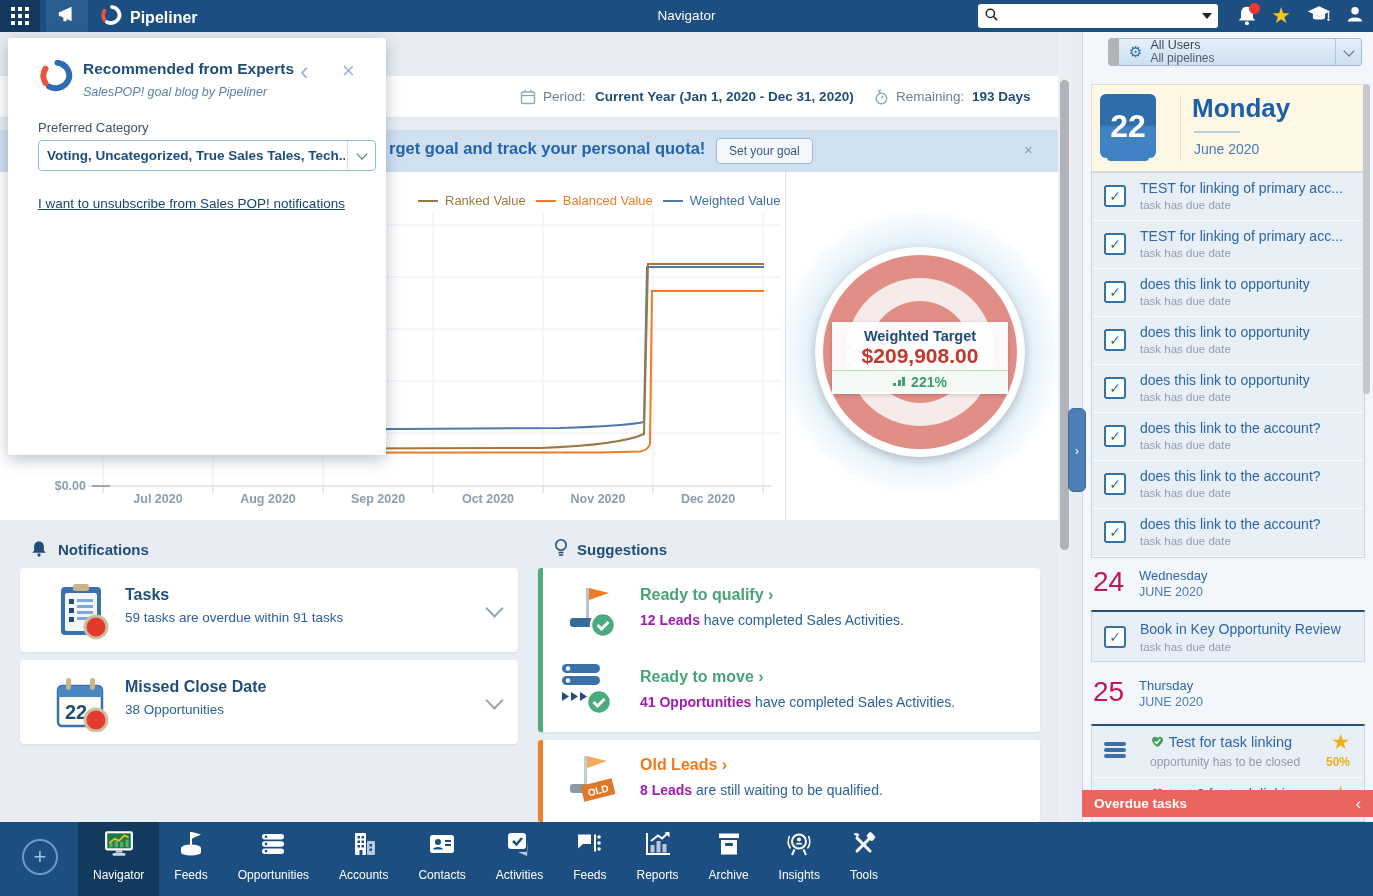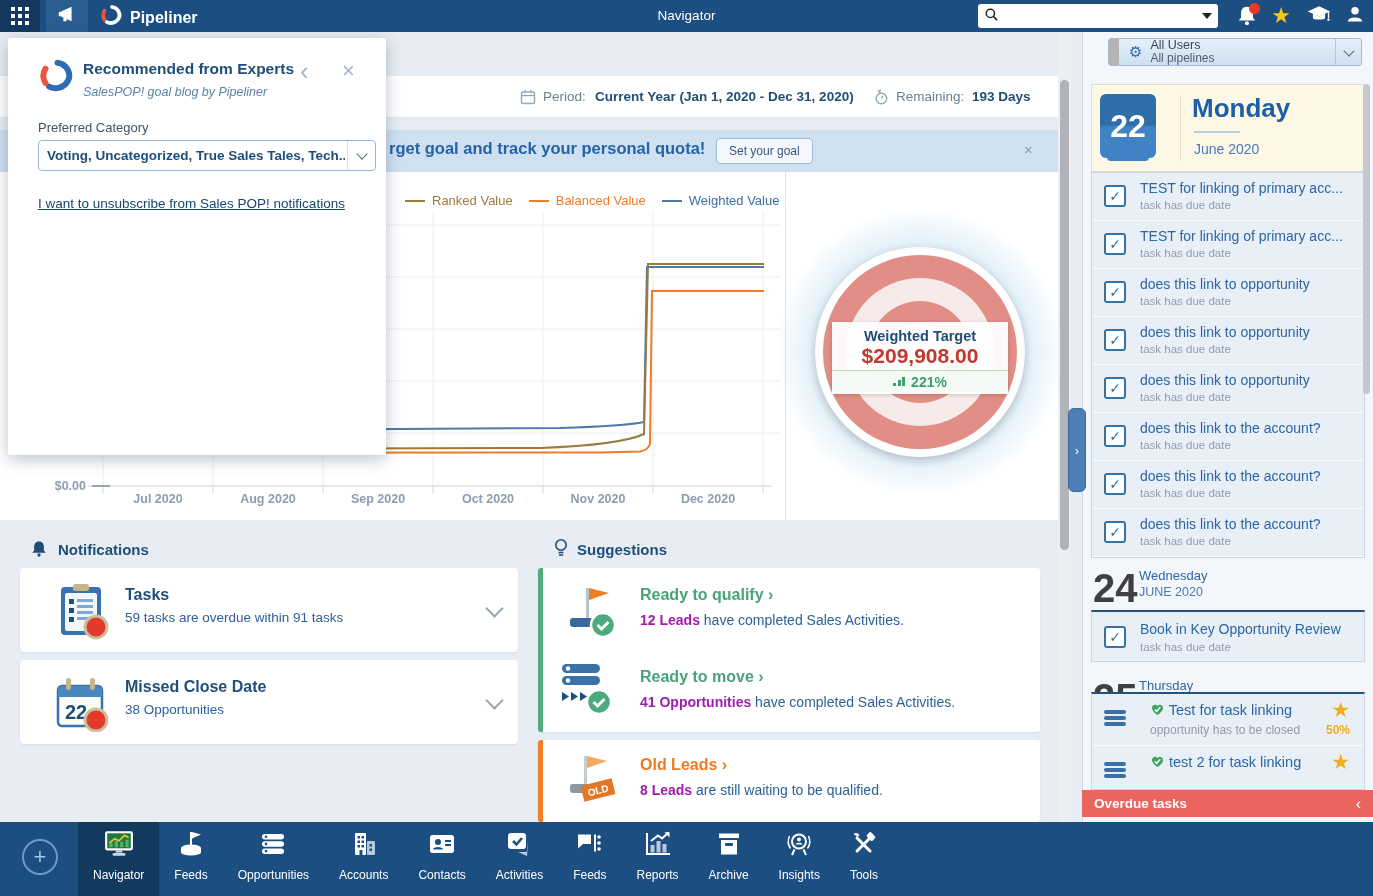--- a/index.html
+++ b/index.html
@@ -41,21 +41,21 @@
 
   
   .banner{left:0;top:130px;width:1058px;height:42px;background:#cfe0f1}
   .banner-msg{left:389px;top:10px;color:#2563a8;font-size:16.5px;font-weight:bold}
   .goal-btn{left:716px;top:8px;height:26px;padding:0 12px;background:#f4f8fc;border:1px solid #9db9d6;border-radius:4px;
             color:#33597f;font-size:12px;line-height:24px}
   .banner-x{left:1024px;top:11px;color:#8d9bab;font-size:15px}
 
   
   .chart-panel{left:0;top:172px;width:786px;height:348px;background:#fff;border-right:1px solid #d9e0e9}
-  .legend{left:405px;top:193px;display:flex;gap:16px;align-items:center}
+  .legend{left:418px;top:193px;display:flex;gap:10px;align-items:center}
   .leg-item{display:flex;align-items:center;gap:7px;font-size:13px}
   .leg-line{width:20px;height:0;border-top:2.5px solid}
 
   
   .gauge-panel{left:786px;top:172px;width:272px;height:348px;background:#fff}
   .glow{left:-8px;top:38px;width:284px;height:284px;border-radius:50%;
         background:radial-gradient(circle,rgba(185,220,242,.85) 35%,rgba(185,220,242,0) 72%)}
   .ring{border-radius:50%;position:absolute}
   .band{left:46px;top:150px;width:176px;height:72px;background:rgba(255,255,255,.95);box-shadow:0 1px 4px rgba(0,0,0,.18);text-align:center}
   .band-label{color:#1f4e79;font-weight:bold;font-size:14.5px;margin-top:6px}
@@ -85,21 +85,21 @@
   .cal-tile{left:8px;top:9px;width:56px;height:64px;border-radius:6px;background:linear-gradient(#2f6da8 48%,#3f83c4 52%);
             color:#fff;font-size:32px;font-weight:bold;display:flex;align-items:center;justify-content:center}
   .cal-feet{position:absolute;bottom:-3px;left:7px;width:42px;height:6px;background:#3f83c4;border-radius:0 0 4px 4px}
   .daycard-div{left:88px;top:10px;width:1px;height:66px;background:#e6dfc9}
   .task-list{left:8px;top:140px;width:274px;border:1px solid #c9d5e3;background:#fff}
   .trow{position:relative;height:48px;background:#e9eff7;border-bottom:1px solid #fbfcfe}
   .cbx{position:absolute;left:12px;top:12px;width:22px;height:22px;background:#fff;border:2px solid #3a72a8;border-radius:3px;
        color:#3a72a8;font-weight:bold;font-size:14px;display:flex;align-items:center;justify-content:center;font-family:"DejaVu Sans",sans-serif}
   .trow-title{position:absolute;left:48px;top:7px;font-size:14px;color:#2b66a5;width:218px;overflow:hidden;white-space:nowrap}
   .trow-sub{position:absolute;left:48px;top:26px;font-size:11.5px;color:#919dab}
-  .daynum{font-size:40px;font-weight:bold;color:#404040}
+  .daynum{font-size:28px;font-weight:normal;color:#be185d}
   .dayw{font-size:13px;color:#2b66a5;line-height:1.25}
   .daym{font-size:12.5px;color:#4a7ab5;line-height:1.25}
   .evcard{left:8px;width:274px;background:#e9eff7;border:1px solid #c9d5e3;border-top:2px solid #23527c}
   .orow{position:relative;height:52px;background:#e9eff7;border-bottom:1px solid #fbfcfe}
   .orow-title{position:absolute;left:58px;top:8px;font-size:14.5px;color:#2b66a5;white-space:nowrap}
   .orow-sub{position:absolute;left:58px;top:29px;font-size:12px;color:#919dab}
   .orow-star{position:absolute;right:14px;top:4px;color:#f0ad1e;font-size:21px;font-family:"DejaVu Sans",sans-serif}
   .orow-pct{position:absolute;right:14px;top:29px;color:#f0ad1e;font-size:12px;font-weight:bold}
   .overdue{left:1082px;top:790px;width:291px;height:27px;background:#ea655d;color:#fff;z-index:8;display:flex;align-items:center}
   .handle{left:1068px;top:408px;width:18px;height:84px;background:#4c7fb5;border:1px solid #3a6a9e;border-radius:6px;z-index:6;
@@ -405,21 +405,21 @@
     <span class="abs daym nowrap" style="left:56px;top:553px">JUNE 2020</span>
     <div class="abs evcard" style="top:578px;height:52px">
       <span class="cbx" style="top:14px">✓</span>
       <span class="trow-title" style="top:9px">Book in Key Opportunity Review</span>
       <span class="trow-sub" style="top:29px">task has due date</span>
     </div>
 
     <span class="abs daynum" style="left:10px;top:644px">25</span>
     <span class="abs dayw nowrap" style="left:56px;top:646px">Thursday</span>
     <span class="abs daym nowrap" style="left:56px;top:663px">JUNE 2020</span>
-    <div class="abs evcard" style="top:660px;height:98px;overflow:hidden">
+    <div class="abs evcard" style="top:692px;height:98px;overflow:hidden">
       <div class="orow">
         <span class="abs" style="left:12px;top:16px">
           <svg width="22" height="18" viewBox="0 0 22 18">
               <rect y="0" width="22" height="4" rx="2" fill="#3a72a8"></rect>
               <rect y="6" width="22" height="4" rx="2" fill="#3a72a8"></rect>
               <rect y="12" width="22" height="4" rx="2" fill="#3a72a8"></rect>
             </svg>
         </span>
         <span class="orow-title"><svg width="15" height="13" viewBox="0 0 16 14" style="vertical-align:-1px">
               <path d="M8 13 C2 9 1 5 3 3 C5 1 8 2 8 4 C8 2 11 1 13 3 C15 5 14 9 8 13 Z" fill="#3da45f"></path>

